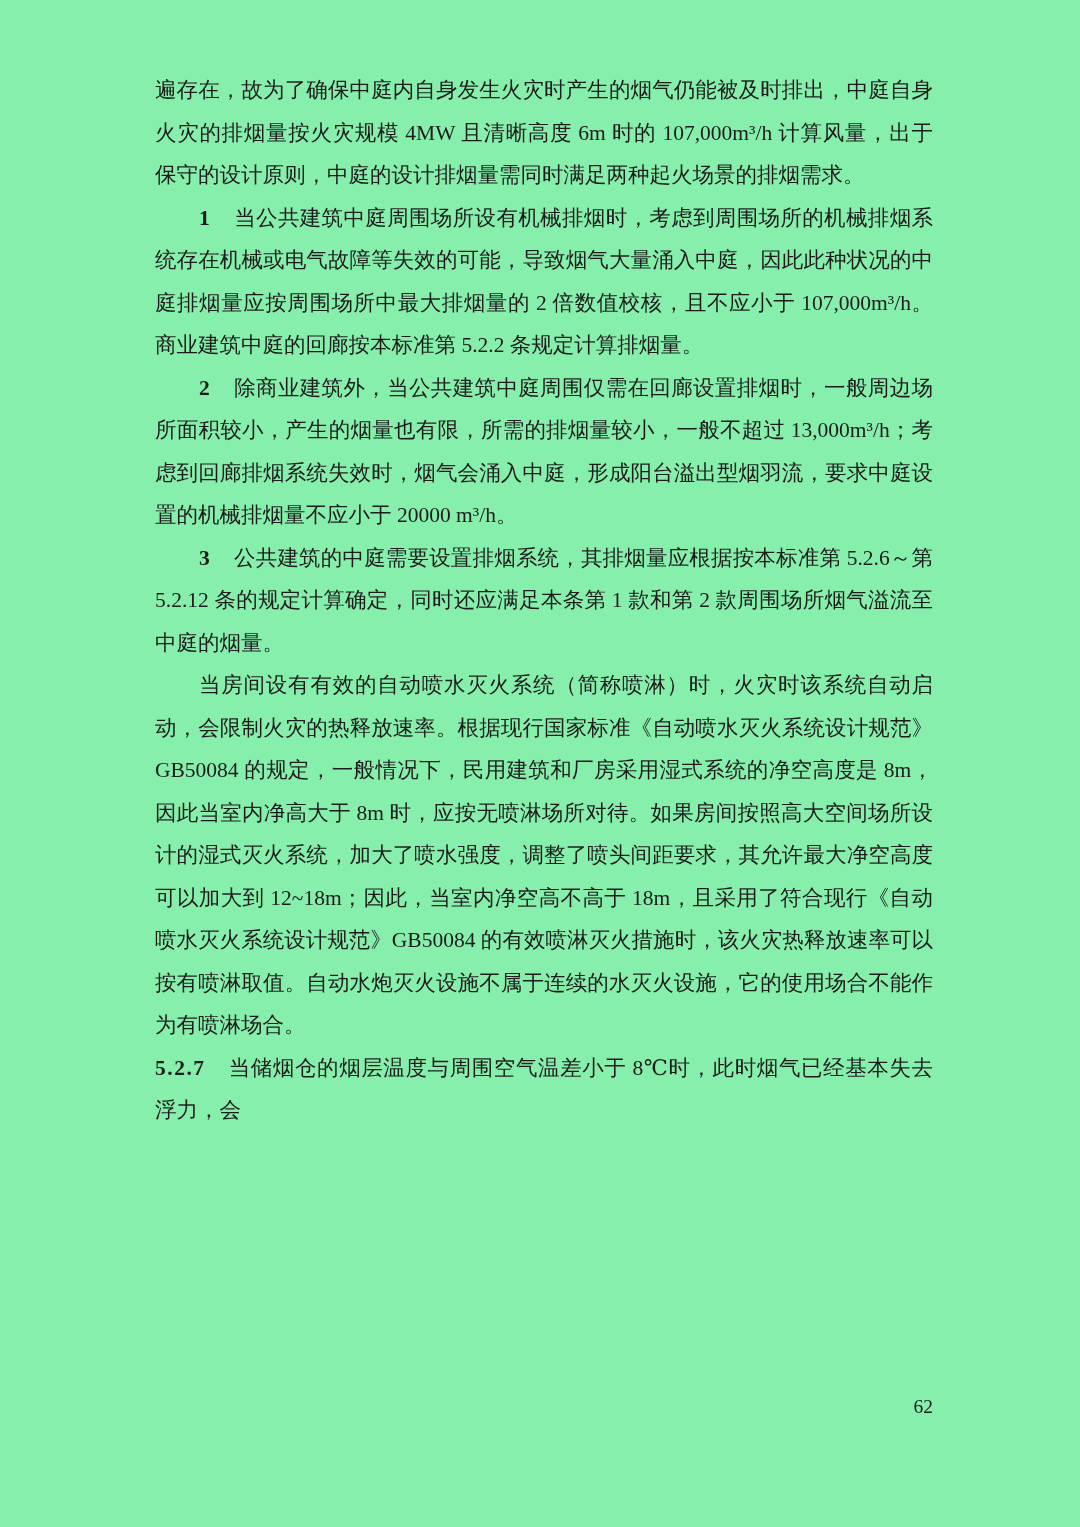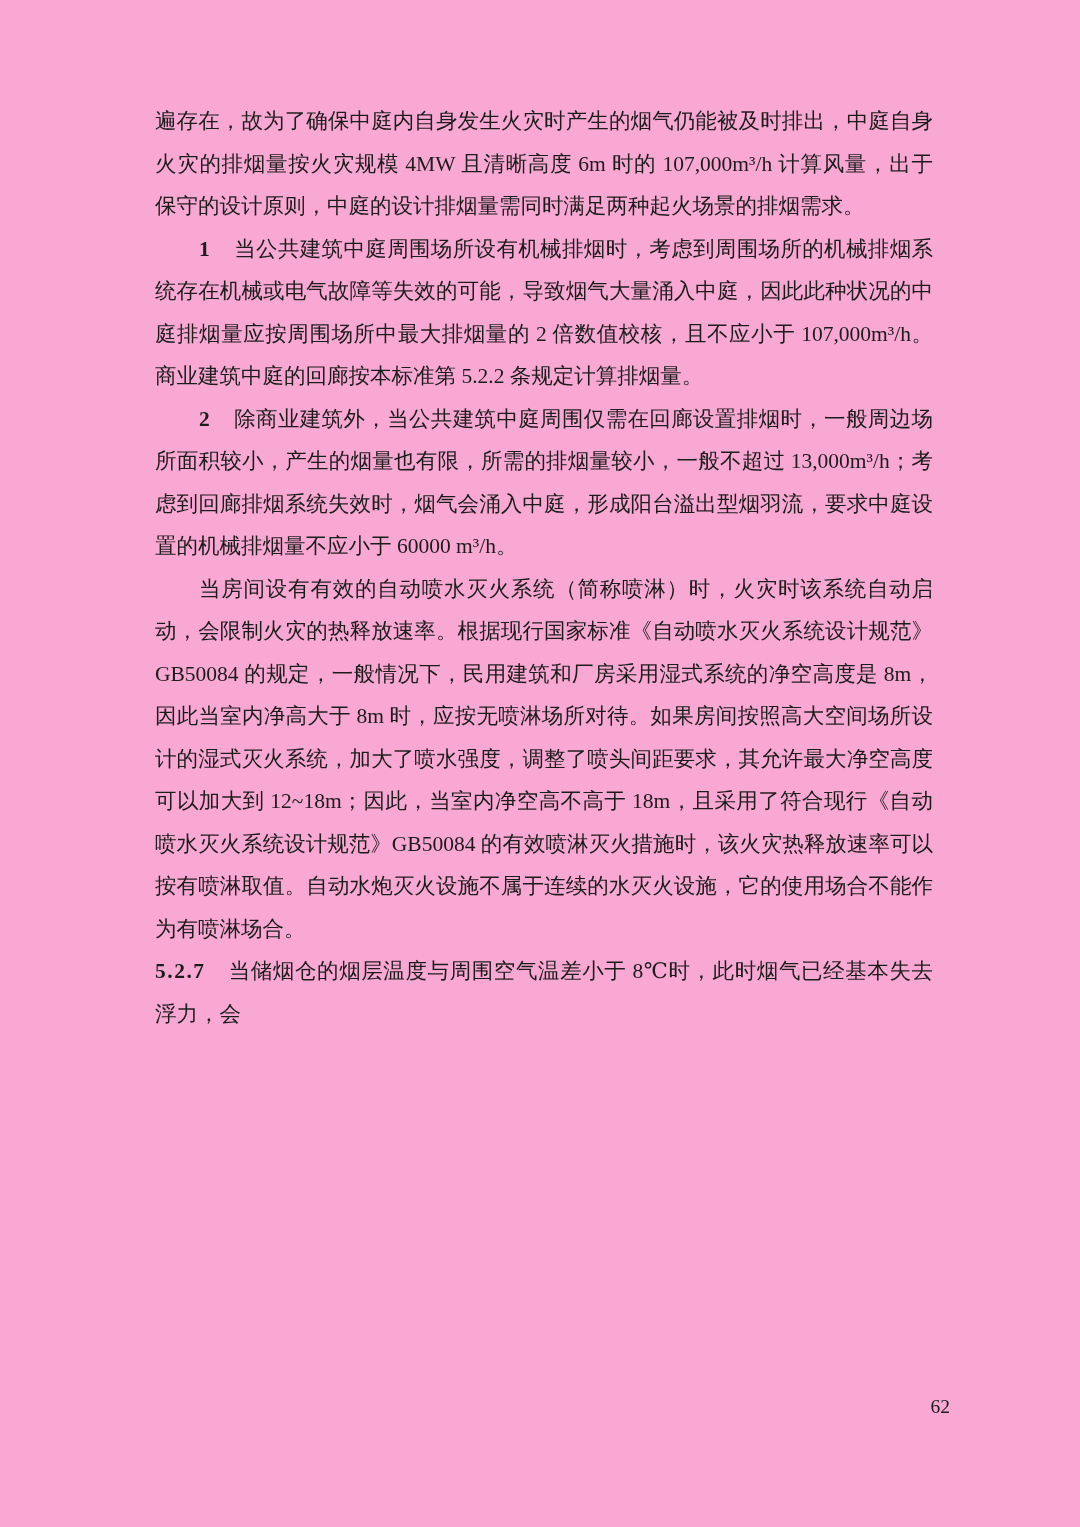--- a/index.html
+++ b/index.html
@@ -12,59 +12,60 @@
     height: 1527px;
     font-family: "Liberation Serif", "DejaVu Serif", serif;
     color: #1c1c1c;
     overflow: hidden;
   }
   .page {
     position: relative;
     width: 1080px;
     height: 1527px;
     box-sizing: border-box;
-    padding: 100px 147px 0 155px;
-    background: #f9a8d4;
+    padding: 69px 147px 0 155px;
+    background: #86efac;
   }
   .par {
     margin: 0;
     font-size: 21.5px;
     line-height: 42.5px;
     text-align: justify;
     text-justify: inter-ideograph;
     word-break: break-word;
   }
   .indent {
     text-indent: 2.05em;
   }
   .num {
     font-weight: bold;
     letter-spacing: 1.5px;
     margin-right: 1.05em;
   }
   .page-num {
     position: absolute;
     top: 1392px;
-    right: 130px;
+    right: 147px;
     font-size: 19.5px;
     line-height: 30px;
     color: #1c1c1c;
   }
 </style>
 </head>
 <body>
 
 <div class="page">
 
   <p class="par"><span>遍存在，故为了确保中庭内自身发生火灾时产生的烟气仍能被及时排出，中庭自身火灾的排烟量按火灾规模 4MW 且清晰高度 6m 时的 107,000m³/h 计算风量，出于保守的设计原则，中庭的设计排烟量需同时满足两种起火场景的排烟需求。</span></p>
 
   <p class="par indent"><span class="num">1</span><span>当公共建筑中庭周围场所设有机械排烟时，考虑到周围场所的机械排烟系统存在机械或电气故障等失效的可能，导致烟气大量涌入中庭，因此此种状况的中庭排烟量应按周围场所中最大排烟量的 2 倍数值校核，且不应小于 107,000m³/h。商业建筑中庭的回廊按本标准第 5.2.2 条规定计算排烟量。</span></p>
 
-  <p class="par indent"><span class="num">2</span><span>除商业建筑外，当公共建筑中庭周围仅需在回廊设置排烟时，一般周边场所面积较小，产生的烟量也有限，所需的排烟量较小，一般不超过 13,000m³/h；考虑到回廊排烟系统失效时，烟气会涌入中庭，形成阳台溢出型烟羽流，要求中庭设置的机械排烟量不应小于 60000 m³/h。</span></p>
+  <p class="par indent"><span class="num">2</span><span>除商业建筑外，当公共建筑中庭周围仅需在回廊设置排烟时，一般周边场所面积较小，产生的烟量也有限，所需的排烟量较小，一般不超过 13,000m³/h；考虑到回廊排烟系统失效时，烟气会涌入中庭，形成阳台溢出型烟羽流，要求中庭设置的机械排烟量不应小于 20000 m³/h。</span></p>
 
+  <p class="par indent"><span class="num">3</span><span>公共建筑的中庭需要设置排烟系统，其排烟量应根据按本标准第 5.2.6～第 5.2.12 条的规定计算确定，同时还应满足本条第 1 款和第 2 款周围场所烟气溢流至中庭的烟量。</span></p>
 
 
 
   <p class="par indent"><span>当房间设有有效的自动喷水灭火系统（简称喷淋）时，火灾时该系统自动启动，会限制火灾的热释放速率。根据现行国家标准《自动喷水灭火系统设计规范》GB50084 的规定，一般情况下，民用建筑和厂房采用湿式系统的净空高度是 8m，因此当室内净高大于 8m 时，应按无喷淋场所对待。如果房间按照高大空间场所设计的湿式灭火系统，加大了喷水强度，调整了喷头间距要求，其允许最大净空高度可以加大到 12~18m；因此，当室内净空高不高于 18m，且采用了符合现行《自动喷水灭火系统设计规范》GB50084 的有效喷淋灭火措施时，该火灾热释放速率可以按有喷淋取值。自动水炮灭火设施不属于连续的水灭火设施，它的使用场合不能作为有喷淋场合。</span></p>
 
   <p class="par"><span class="num">5.2.7</span><span>当储烟仓的烟层温度与周围空气温差小于 8℃时，此时烟气已经基本失去浮力，会</span></p>
 
   <div class="page-num">62</div>
 
 </div>

